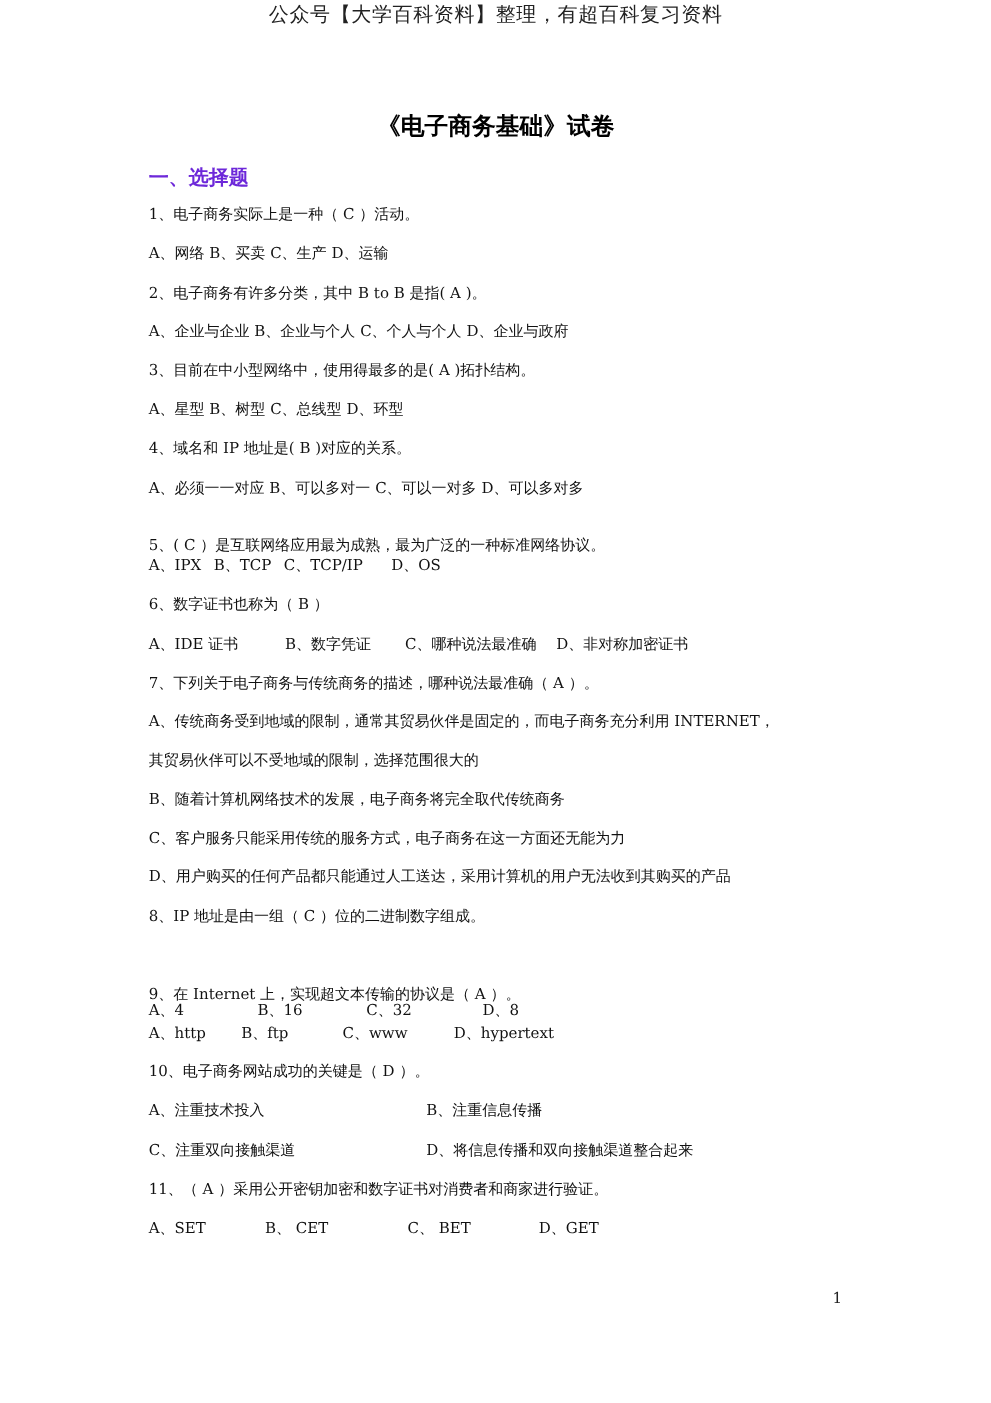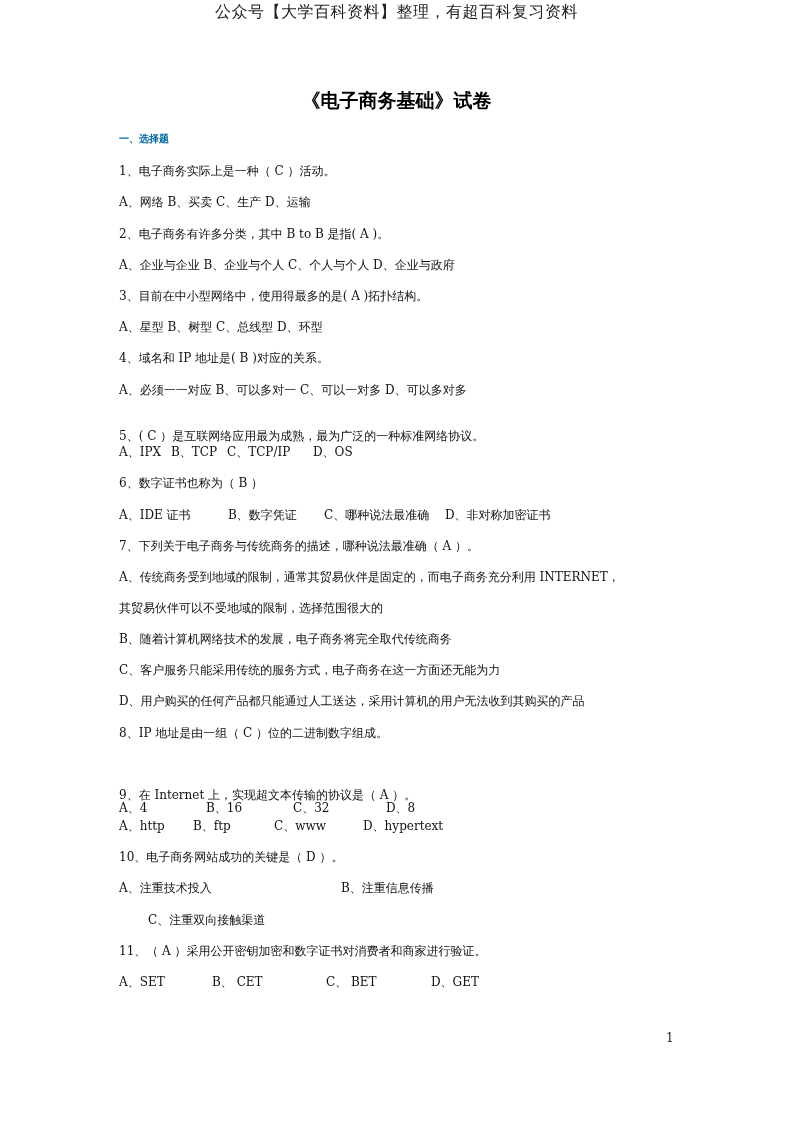--- a/index.html
+++ b/index.html
@@ -2,21 +2,21 @@
 <html><head>
   <meta charset="utf-8">
   <style>
     html, body { margin: 0; padding: 0; background: #ffffff; }
     body { width: 793px; height: 1122px; position: relative; overflow: hidden;
            font-family: "DejaVu Serif", "Liberation Serif", serif; color: #111; }
     .header-note { position: absolute; top: 2px; left: 0; width: 793px; text-align: center;
                    font-size: 16px; color: #222; letter-spacing: 0.5px; }
     .title { position: absolute; top: 88px; left: 0; width: 793px; text-align: center;
              font-size: 19px; font-weight: bold; color: #000; }
-    .section { position: absolute; left: 119px; top: 132px; font-size: 10px; font-weight: bold; color: #0369a1; }
+    .section { position: absolute; left: 119px; top: 132px; font-size: 16px; font-weight: bold; color: #6d28d9; }
     .line { position: absolute; left: 119px; font-size: 12px; white-space: nowrap; color: #111; }
     .opt { position: absolute; white-space: nowrap; }
     .page-num { position: absolute; left: 666px; top: 1031px; font-size: 12px; color: #222; }
   </style>
 </head>
 <body>
 
 <div class="header-note">公众号【大学百科资料】整理，有超百科复习资料</div>
 <div class="title">《电子商务基础》试卷</div>
 <div class="section">一、选择题</div>
@@ -70,22 +70,23 @@
   <span class="opt" style="left:74px">B、ftp</span>
   <span class="opt" style="left:155px">C、www</span>
   <span class="opt" style="left:244px">D、hypertext</span>
 </div>
 
 <div class="line" style="top:849px">10、电子商务网站成功的关键是（    D    ）。</div>
 <div class="line" style="top:880px; width:600px; height:20px;">
   <span class="opt" style="left:0">A、注重技术投入</span>
   <span class="opt" style="left:222px">B、注重信息传播</span>
 </div>
-<div class="line" style="top:912px; width:600px; height:20px;margin-left:29px;">
+<div class="line" style="top:912px; width:600px; height:20px;">
   <span class="opt" style="left:0">C、注重双向接触渠道</span>
+  <span class="opt" style="left:222px">D、将信息传播和双向接触渠道整合起来</span>
 </div>
 
 <div class="line" style="top:943px">11、（  A    ）采用公开密钥加密和数字证书对消费者和商家进行验证。</div>
 <div class="line" style="top:974px; width:600px; height:20px;">
   <span class="opt" style="left:0">A、SET</span>
   <span class="opt" style="left:93px">B、 CET</span>
   <span class="opt" style="left:207px">C、 BET</span>
   <span class="opt" style="left:312px">D、GET</span>
 </div>
 

